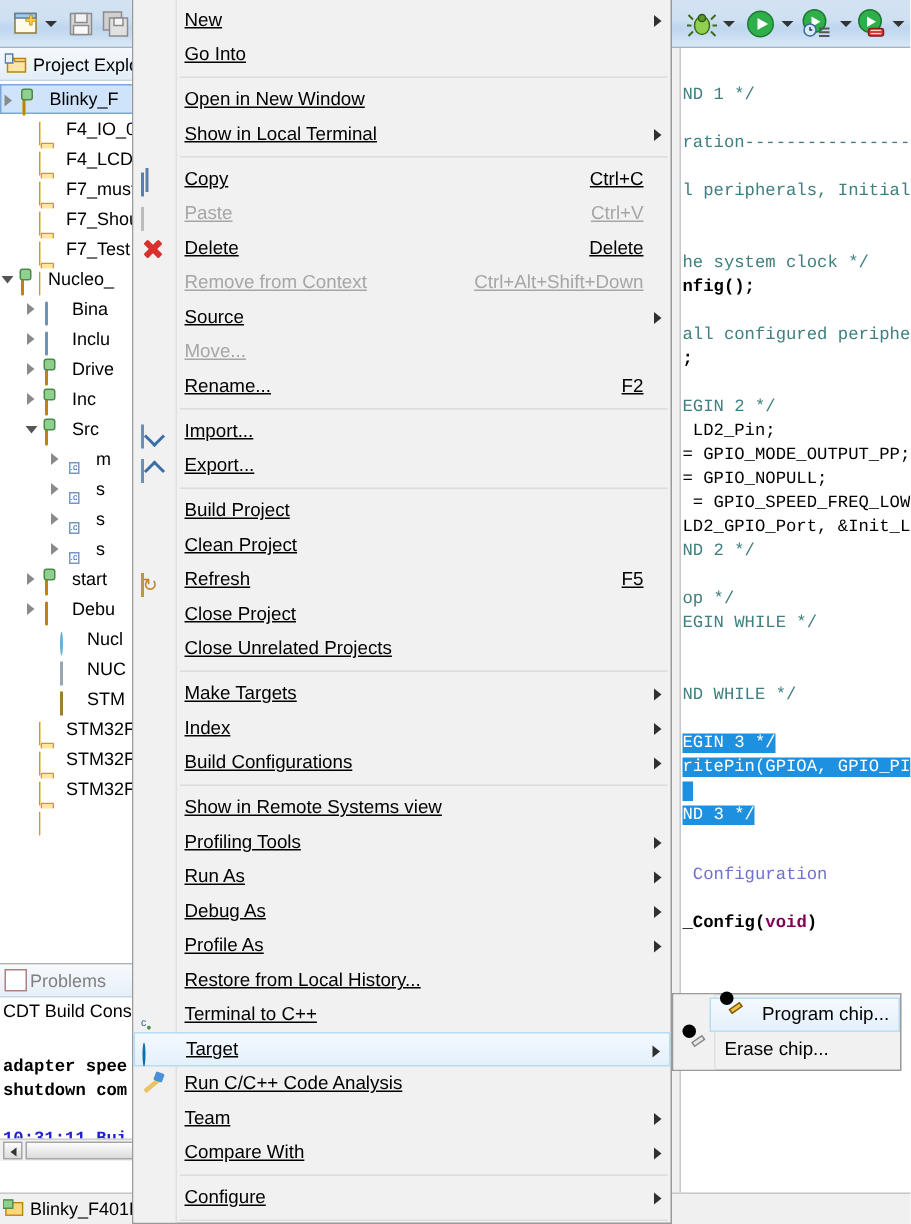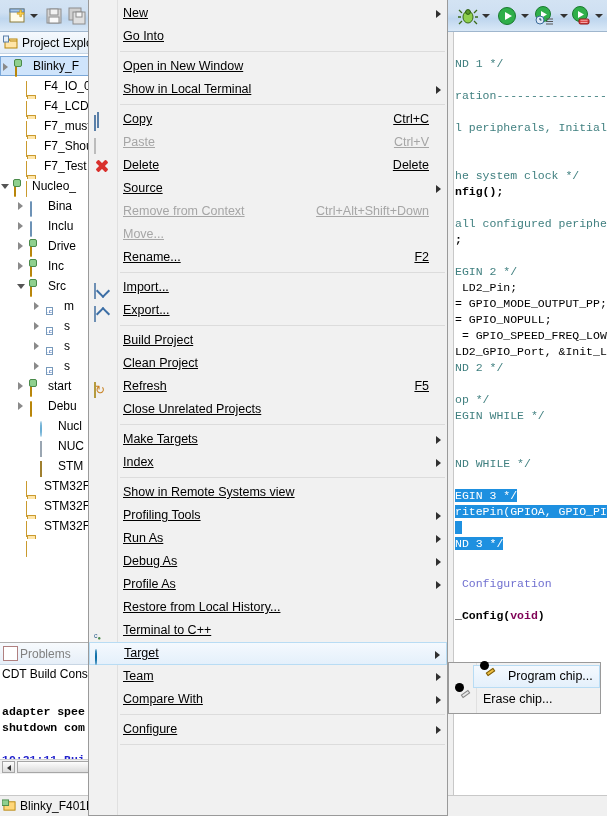--- a/index.html
+++ b/index.html
@@ -516,29 +516,29 @@
         <div class="mi disabled">
           <span class="mi-ico"><span class="ico-paste"></span></span>
           <span class="mi-label">Paste</span>
           <span class="mi-accel">Ctrl+V</span>
         </div>
         <div class="mi">
           <span class="mi-ico"><span class="ico-delete"></span></span>
           <span class="mi-label">Delete</span>
           <span class="mi-accel">Delete</span>
         </div>
-        <div class="mi">
-          <span class="mi-label">Source</span>
-          <span class="mi-arrow"></span>
-        </div>
         <div class="mi disabled">
           <span class="mi-ico"><span class="ico-removectx"></span></span>
           <span class="mi-label">Remove from Context</span>
           <span class="mi-accel">Ctrl+Alt+Shift+Down</span>
         </div>
+        <div class="mi">
+          <span class="mi-label">Source</span>
+          <span class="mi-arrow"></span>
+        </div>
         <div class="mi disabled">
           <span class="mi-label">Move...</span>
         </div>
         <div class="mi">
           <span class="mi-label">Rename...</span>
           <span class="mi-accel">F2</span>
         </div>
         <div class="mi sep"></div>
         <div class="mi">
           <span class="mi-ico"><span class="ico-import"></span></span>
@@ -554,29 +554,36 @@
         </div>
         <div class="mi">
           <span class="mi-label">Clean Project</span>
         </div>
         <div class="mi">
           <span class="mi-ico"><span class="ico-refresh"></span></span>
           <span class="mi-label">Refresh</span>
           <span class="mi-accel">F5</span>
         </div>
         <div class="mi">
+          <span class="mi-label">Close Project</span>
+        </div>
+        <div class="mi">
           <span class="mi-label">Close Unrelated Projects</span>
         </div>
         <div class="mi sep"></div>
         <div class="mi">
           <span class="mi-label">Make Targets</span>
           <span class="mi-arrow"></span>
         </div>
         <div class="mi">
           <span class="mi-label">Index</span>
+          <span class="mi-arrow"></span>
+        </div>
+        <div class="mi">
+          <span class="mi-label">Build Configurations</span>
           <span class="mi-arrow"></span>
         </div>
         <div class="mi sep"></div>
         <div class="mi">
           <span class="mi-label">Show in Remote Systems view</span>
         </div>
         <div class="mi">
           <span class="mi-label">Profiling Tools</span>
           <span class="mi-arrow"></span>
         </div>
@@ -596,20 +603,24 @@
           <span class="mi-label">Restore from Local History...</span>
         </div>
         <div class="mi">
           <span class="mi-ico"><span class="ico-convert">c<sub style="color:#4a8a4a">●</sub><br>C++</span></span>
           <span class="mi-label">Terminal to C++</span>
         </div>
         <div class="mi hover">
           <span class="mi-ico"><span class="ico-target"></span></span>
           <span class="mi-label">Target</span>
           <span class="mi-arrow"></span>
+        </div>
+        <div class="mi">
+          <span class="mi-ico"><span class="ico-analysis"></span></span>
+          <span class="mi-label">Run C/C++ Code Analysis</span>
         </div>
         <div class="mi">
           <span class="mi-label">Team</span>
           <span class="mi-arrow"></span>
         </div>
         <div class="mi">
           <span class="mi-label">Compare With</span>
           <span class="mi-arrow"></span>
         </div>
         <div class="mi sep"></div>

